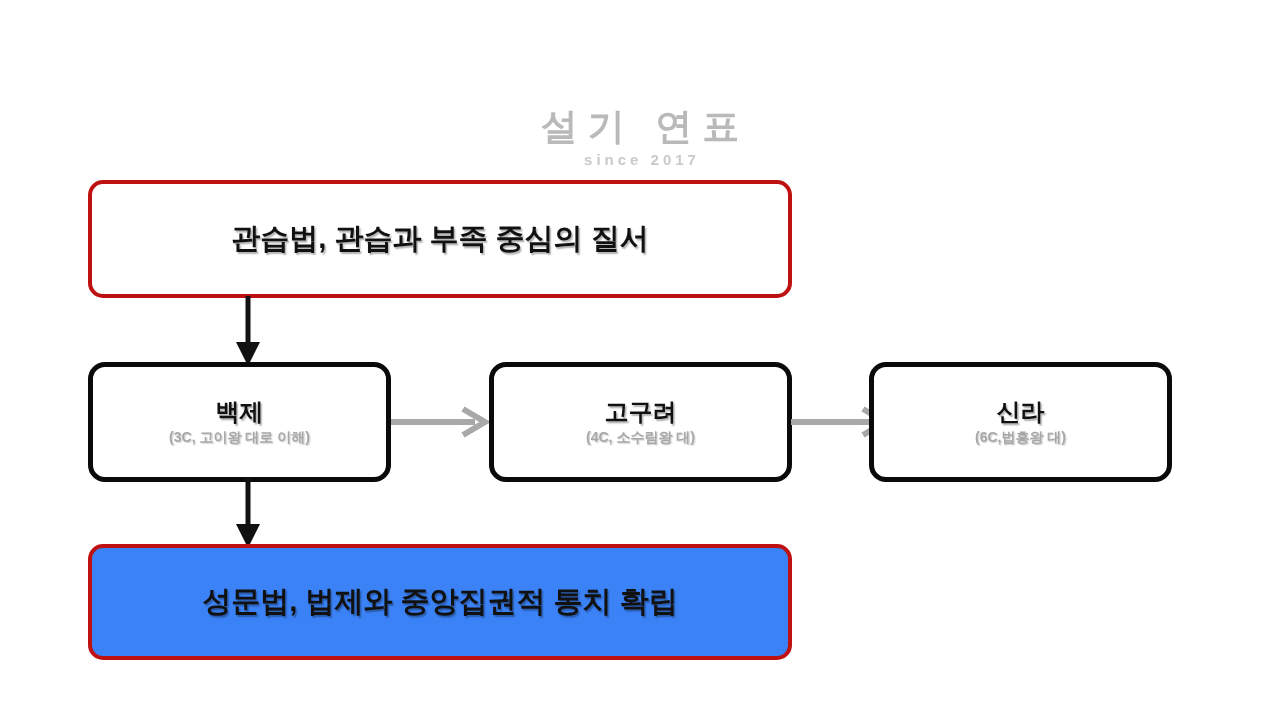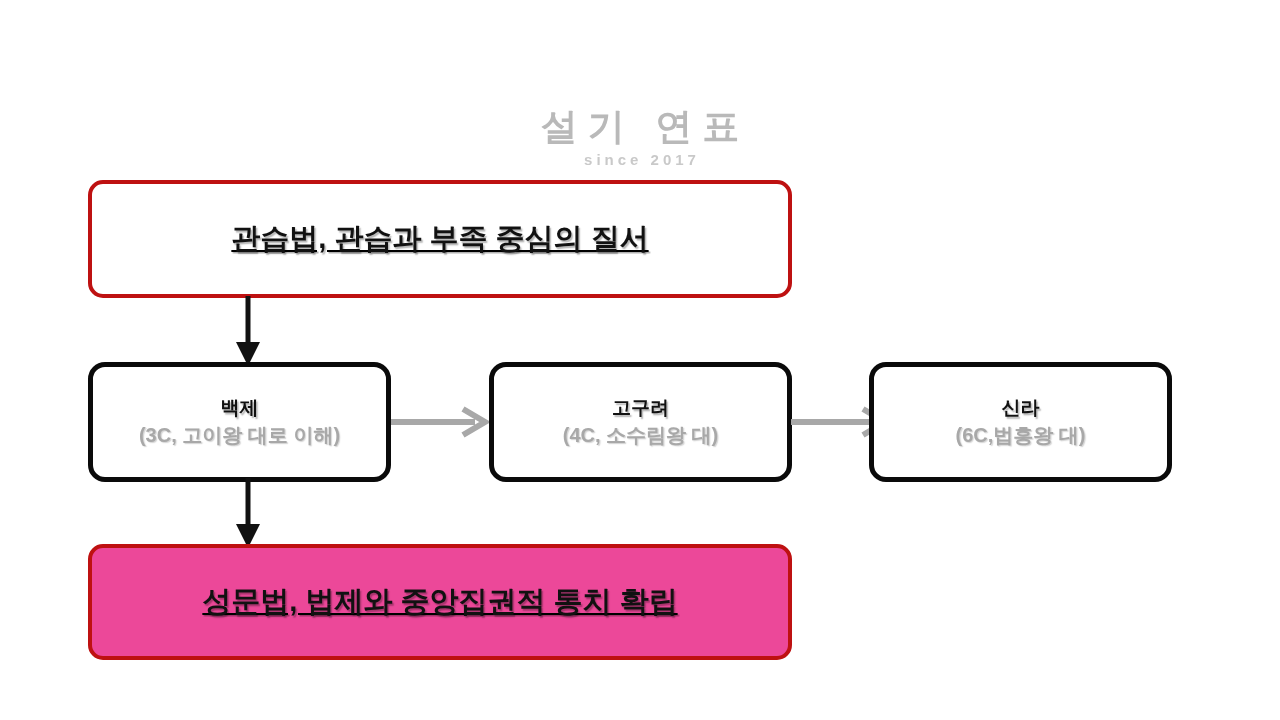--- a/index.html
+++ b/index.html
@@ -72,48 +72,47 @@
     line-height: 1.1;
     white-space: nowrap;
     margin-top: 5px;
     text-shadow: 1.2px 1.2px 1.2px rgba(0,0,0,0.18);
   }
 
   
   .node-red {
     border: 4px solid #BE1111;
     border-radius: 15px;
-    text-decoration: underline;
   }
   .node-red .node-title { font-size: 29px; }
 
   #node-top {
     left: 88px;
     top: 180px;
     width: 704px;
     height: 118px;
     background: #ffffff;
   }
   #node-bottom {
     left: 88px;
     top: 544px;
     width: 704px;
     height: 116px;
-    background: #ec4899;
+    background: #3b82f6;
   }
 
   
   .node-black {
     border: 5px solid #0a0a0a;
     border-radius: 17px;
     top: 362px;
     height: 120px;
   }
-  .node-black .node-title { font-size: 19px; }
-  .node-black .node-sub   { font-size: 20px; }
+  .node-black .node-title { font-size: 24px; }
+  .node-black .node-sub   { font-size: 14px; }
 
   #node-baekje    { left: 88px;  width: 303px; }
   #node-goguryeo  { left: 489px; width: 303px; }
   #node-silla     { left: 869px; width: 303px; }
 
   
   .arrow-v {
     position: absolute;
     width: 34px;
   }

